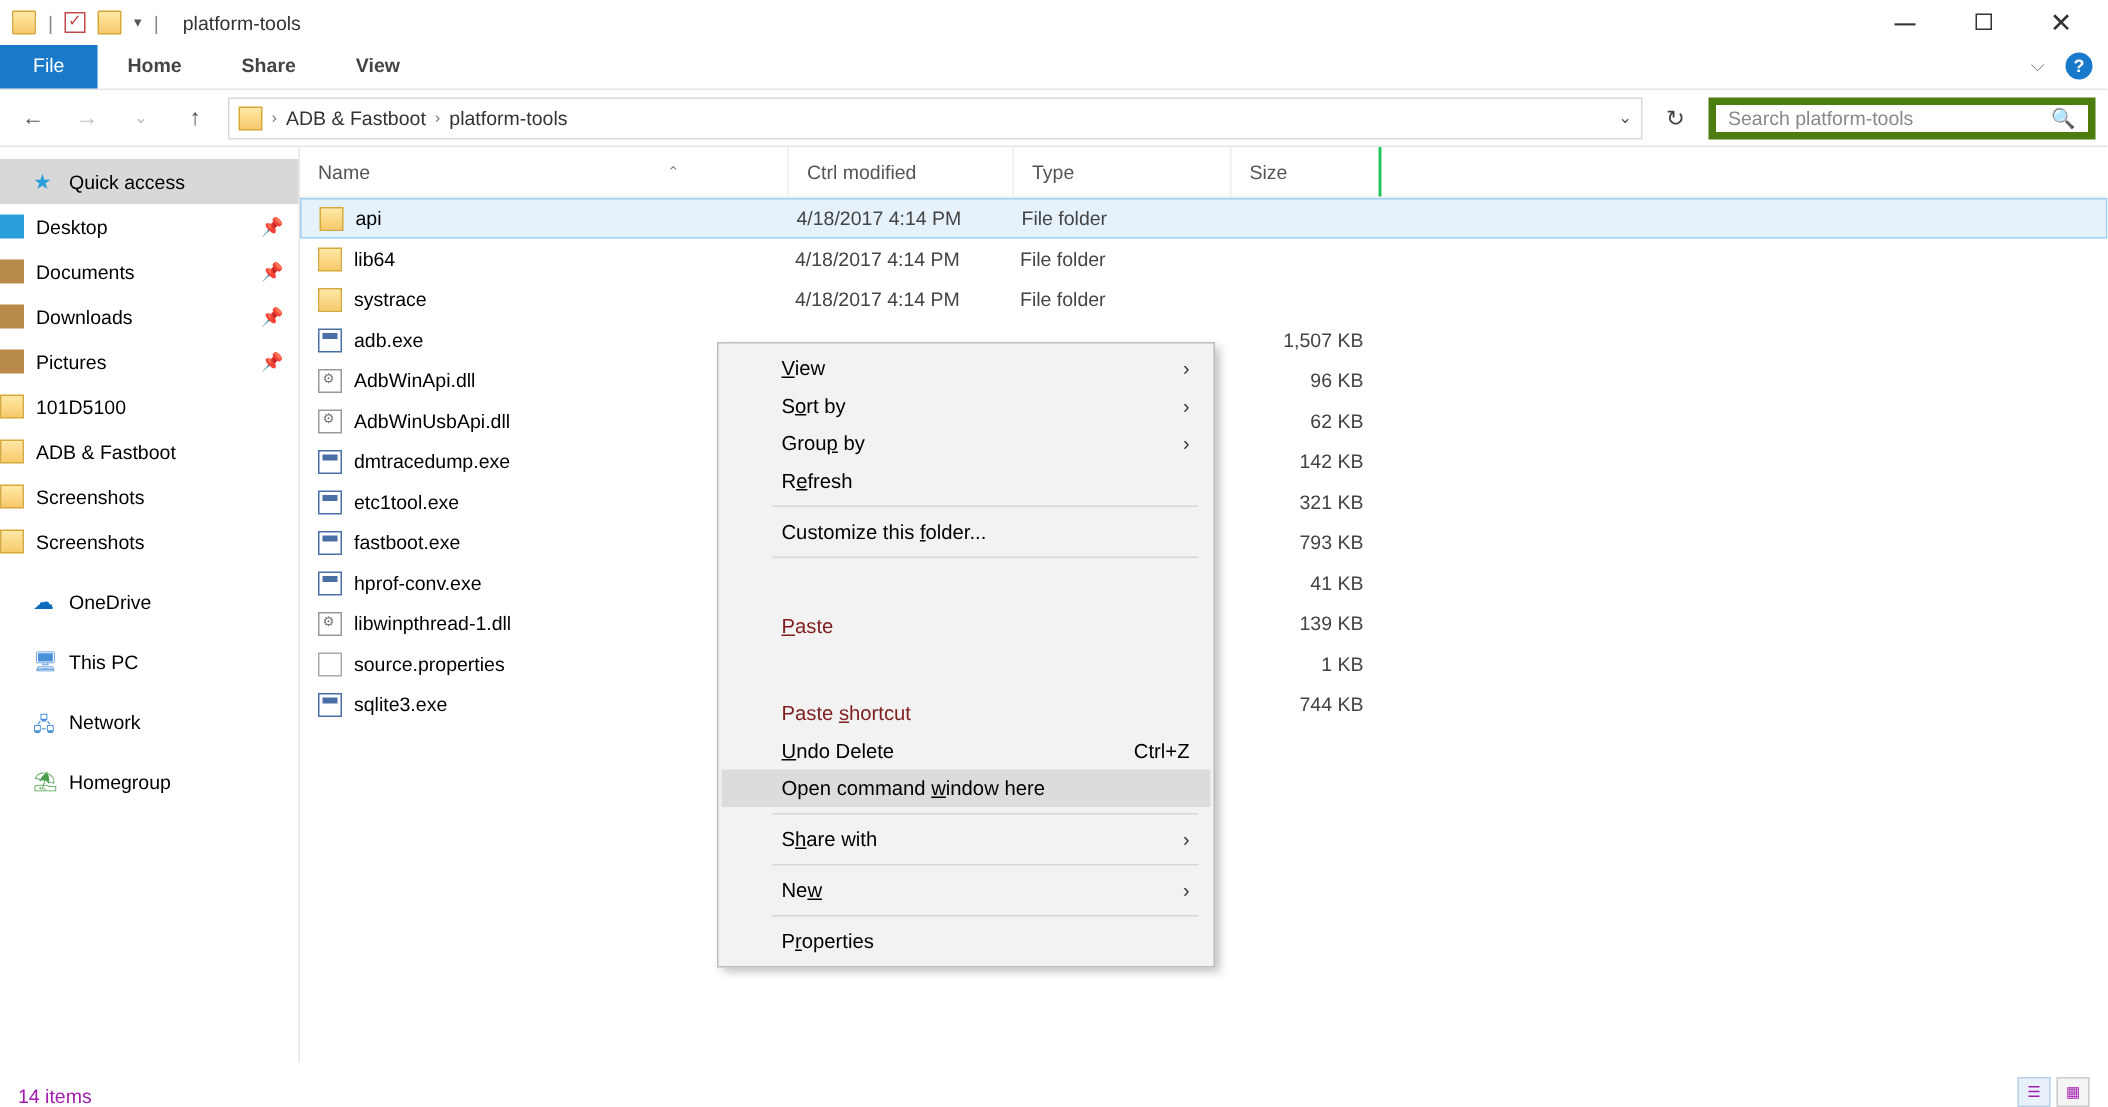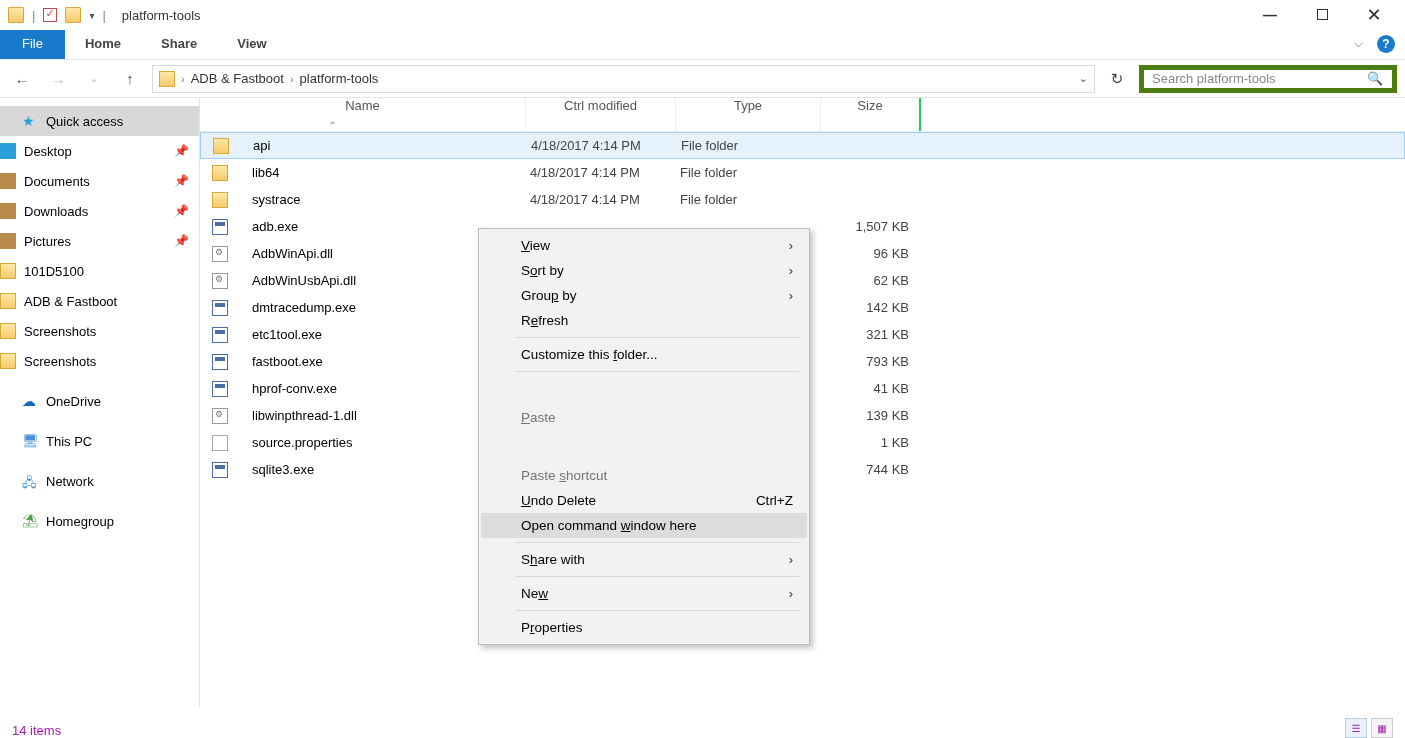--- a/index.html
+++ b/index.html
@@ -109,34 +109,34 @@
   
   .filearea{ flex:1; position:relative;}
   .columns{
     display:flex;
     height:34px;
     border-bottom:1px solid #eee;
     align-items:center;
     font-size:13px;
     color:#555;
   }
-  .col{ padding:0 12px; border-right:1px solid #eee; height:100%; display:flex; align-items:center;flex-direction:column;}
+  .col{ padding:0 12px; border-right:1px solid #eee; height:100%; display:flex; align-items:center;}
   .col-name{ width:326px; justify-content:space-between;}
   .col-date{ width:150px;}
   .col-type{ width:145px;}
   .col-size{ width:100px; border-right:2px solid #22c55e;}
   .col-name .sort{ color:#888; font-size:10px; margin-right:60px;}
   .filelist{ }
   .row{
     display:flex; align-items:center; height:27px; font-size:13px;
     padding-left:8px;
   }
   .row.selected{ background:#e6f2fb; border:1px solid #9ecff5;}
   .row .cell{ padding:0 4px;}
-  .row .c-name{ width:318px; display:flex; align-items:center; gap:24px;}
+  .row .c-name{ width:318px; display:flex; align-items:center; gap:8px;}
   .row .c-date{ width:150px; color:#444;}
   .row .c-type{ width:145px; color:#444; overflow:hidden; text-overflow:ellipsis; white-space:nowrap;}
   .row .c-size{ width:100px; text-align:right; padding-right:12px; color:#444;}
   .row .fico{ width:16px;height:16px; flex-shrink:0;}
   .fico-folder{ background:linear-gradient(#ffe9a6,#f7c96b); border:1px solid #d6a93b;}
   .fico-exe{ background:#fff; border:1px solid #4a6fa5; position:relative;}
   .fico-exe::after{content:""; position:absolute; left:2px; top:2px; right:2px; height:4px; background:#4a6fa5;}
   .fico-dll{ background:#fff; border:1px solid #999; position:relative;}
   .fico-dll::after{content:"⚙"; font-size:9px; color:#777; position:absolute; left:2px; top:0;}
   .fico-txt{ background:#fff; border:1px solid #aaa;}
@@ -151,21 +151,21 @@
     padding:4px 2px;
     font-size:13.5px;
     z-index:100;
   }
   .cm-item{
     display:flex; align-items:center;
     padding:5px 14px 5px 40px;
     position:relative;
   }
   .cm-item.hover{ background:#dcdcdc;}
-  .cm-item.disabled{ color:#737373;margin-top:33px;}
+  .cm-item.disabled{ color:#7f1d1d;margin-top:33px;}
   .cm-item .shortcut{ margin-left:auto; }
   .cm-item .arrow{ margin-left:auto; font-size:13px; color:#333;}
   .cm-sep{ height:1px; background:#d6d6d6; margin:4px 8px 4px 34px;}
   .cm-item .ul{ text-decoration:underline;}
   
   .statusbar{
     position:absolute; bottom:0; left:0; right:0;
     height:30px;
     display:flex; align-items:flex-end;
     padding:0 12px;

